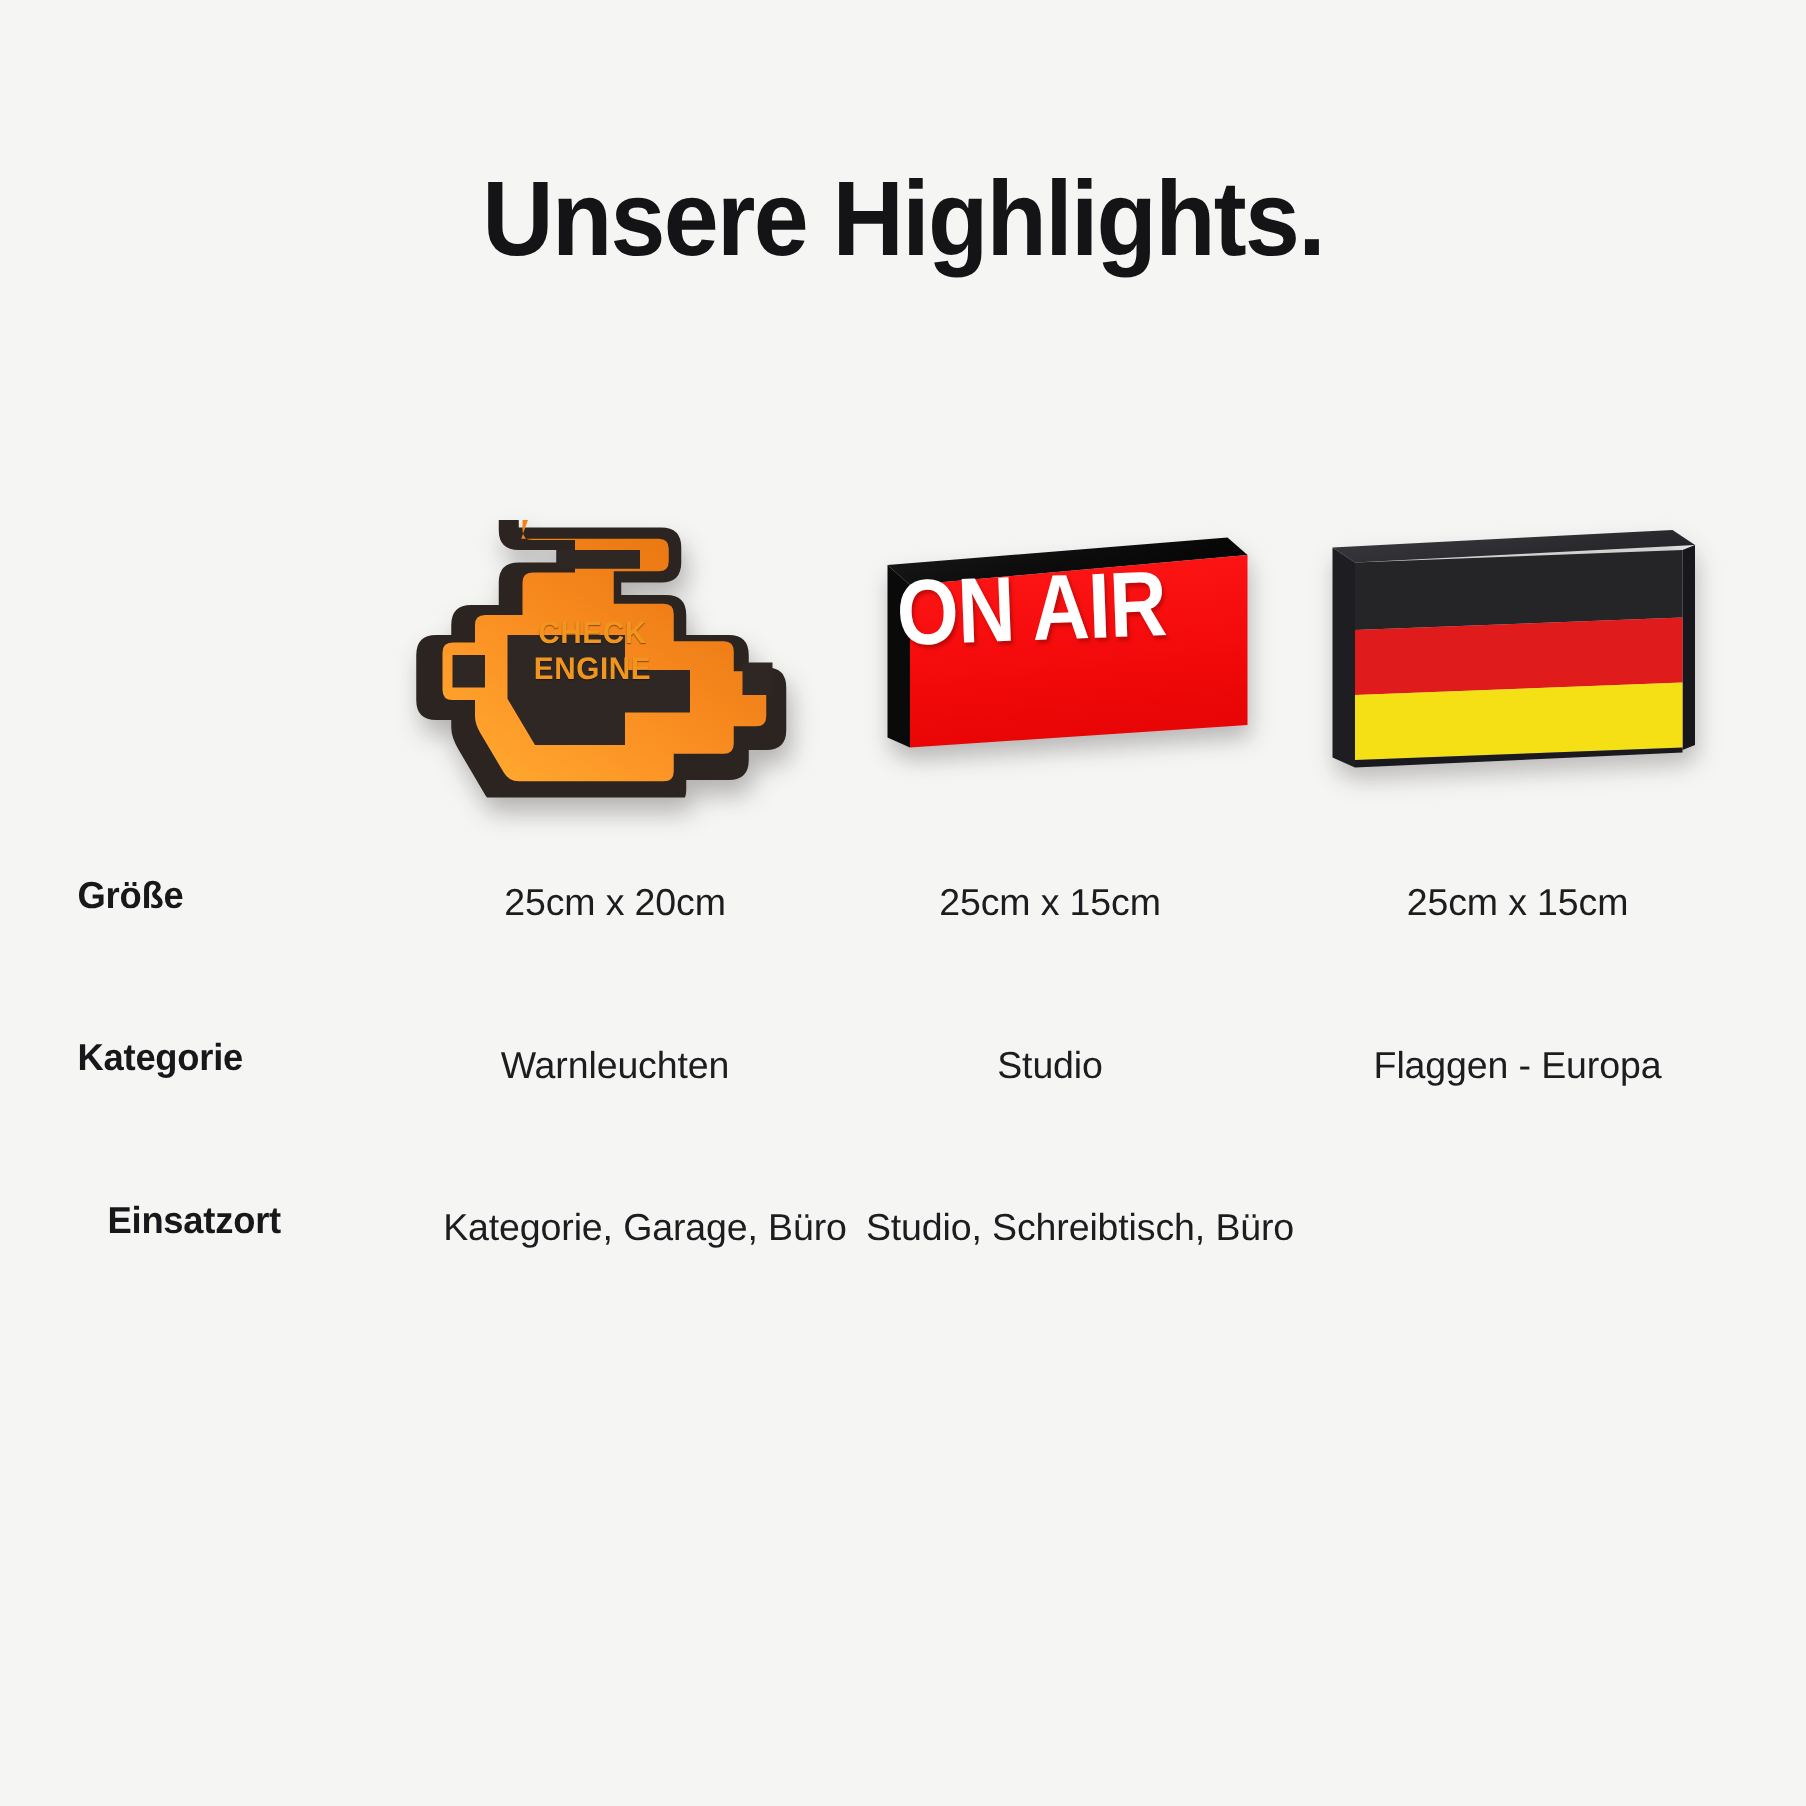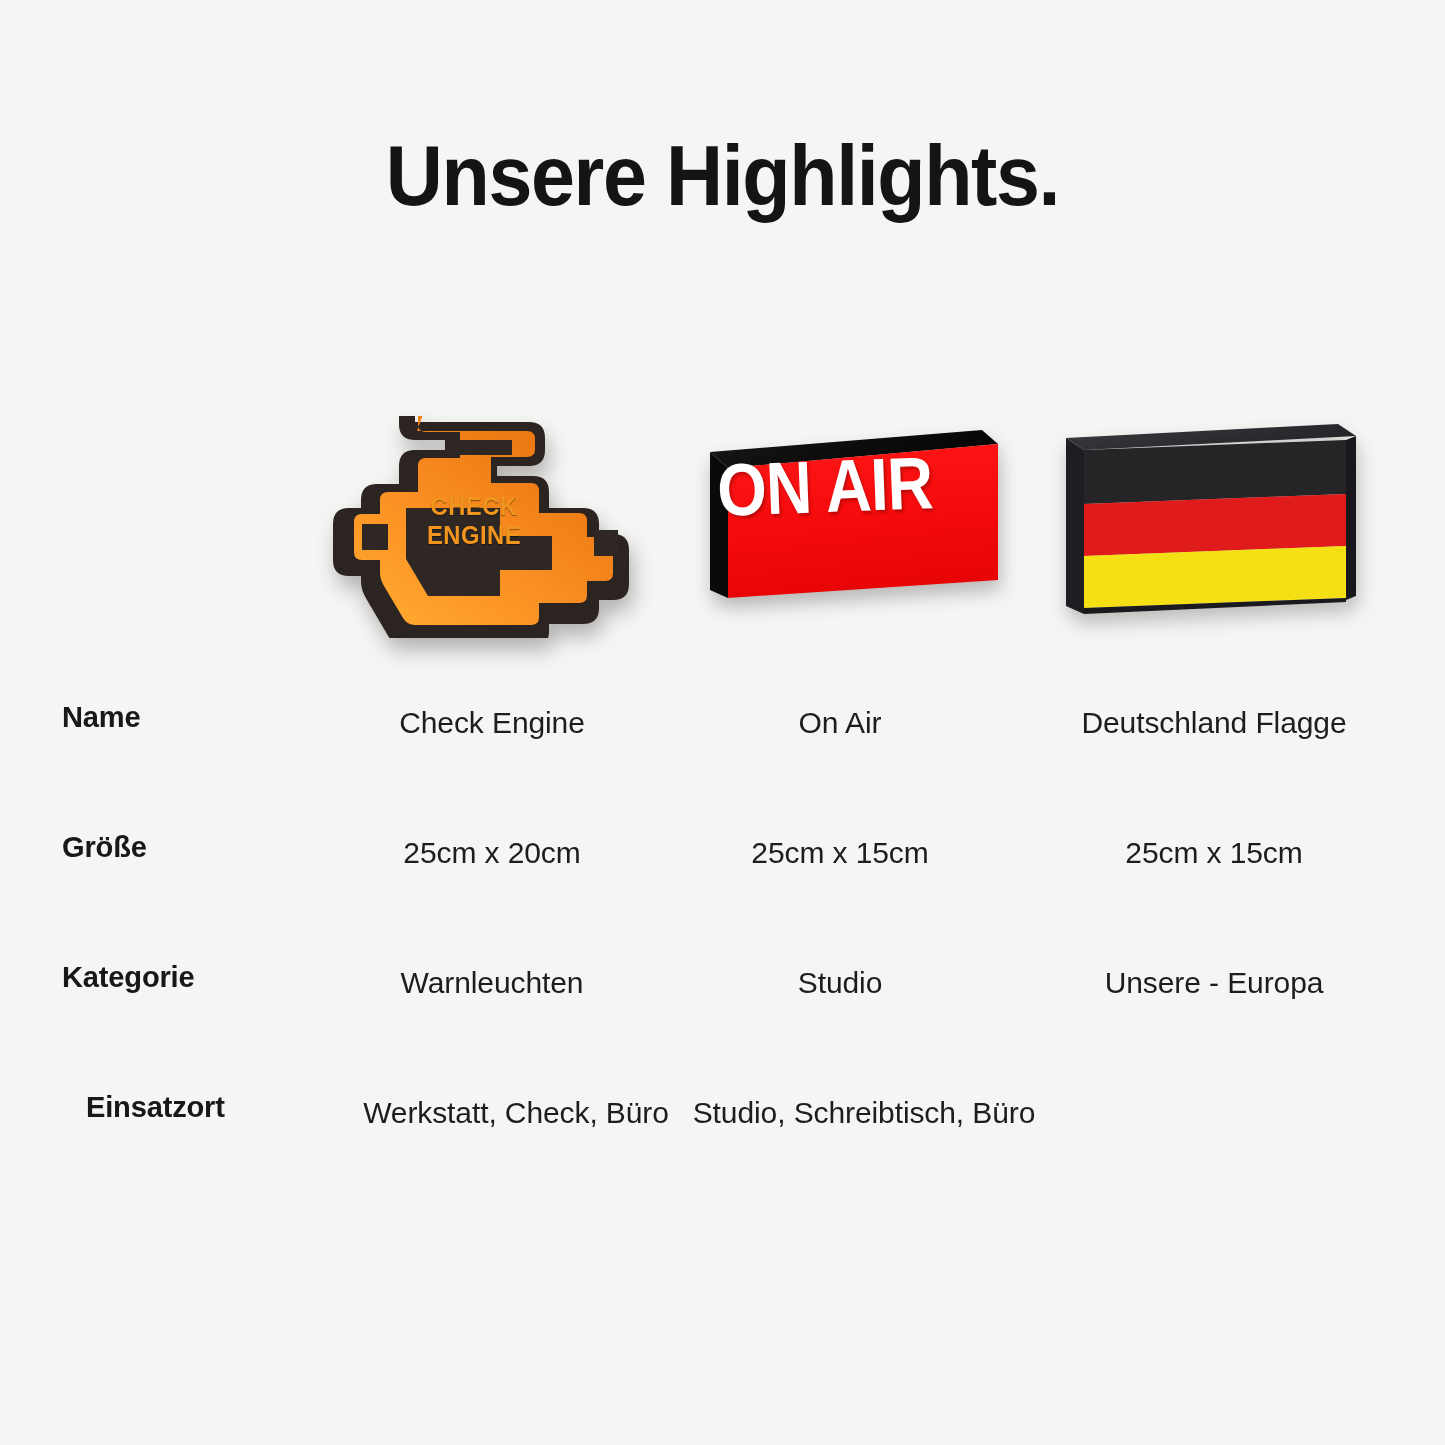--- a/index.html
+++ b/index.html
@@ -342,41 +342,35 @@
           <polygon fill="#f5e015" points="34,138 296,128 296,180 34,190"></polygon>
 
           <polygon fill="#1a1a1e" points="34,190 296,180 296,184 34,196"></polygon>
         </svg>
       </div>
     </div>
   </div>
 
   <div class="spec-table">
 
-    <div class="spec-row">
-      <div class="row-label">Name</div>
-      <div class="cellv c1">Check Engine</div>
-      <div class="cellv c2">On Air</div>
-      <div class="cellv c3">Deutschland Flagge</div>
-    </div>
 
     <div class="spec-row">
       <div class="row-label">Größe</div>
       <div class="cellv c1">25cm x 20cm</div>
       <div class="cellv c2">25cm x 15cm</div>
       <div class="cellv c3">25cm x 15cm</div>
     </div>
 
     <div class="spec-row">
       <div class="row-label">Kategorie</div>
       <div class="cellv c2">Studio</div>
       <div class="cellv c1">Warnleuchten</div>
-      <div class="cellv c3">Unsere - Europa</div>
+      <div class="cellv c3">Flaggen - Europa</div>
     </div>
 
     <div class="spec-row tall">
       <div class="row-label">Einsatzort</div>
-      <div class="cellv c1">Werkstatt, Check, Büro</div>
+      <div class="cellv c1">Kategorie, Garage, Büro</div>
       <div class="cellv c2">Studio, Schreibtisch, Büro</div>
     </div>
   </div>
 
 </div>
 
 </body></html>

